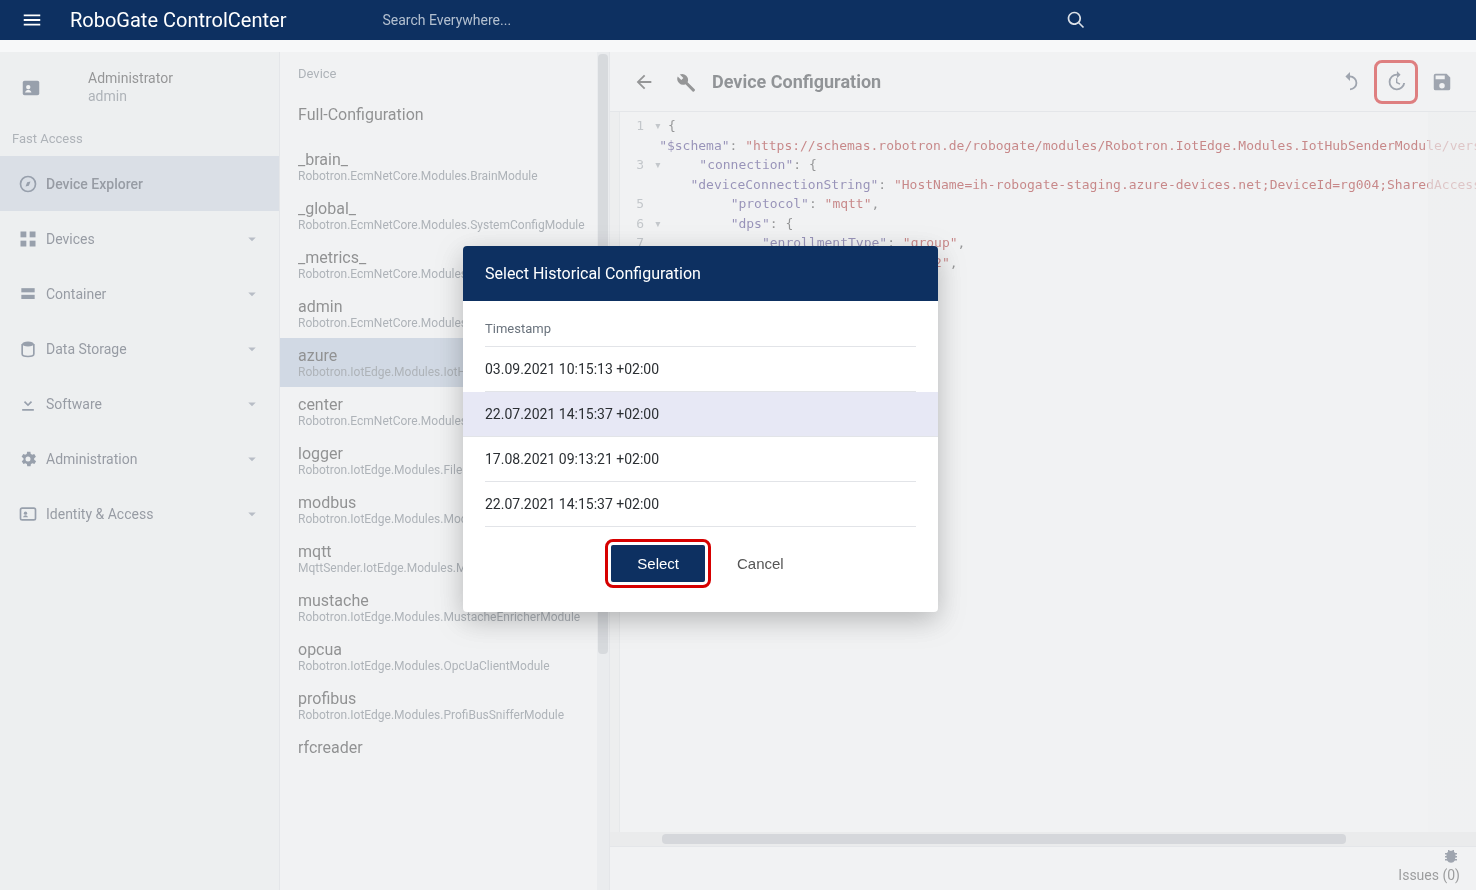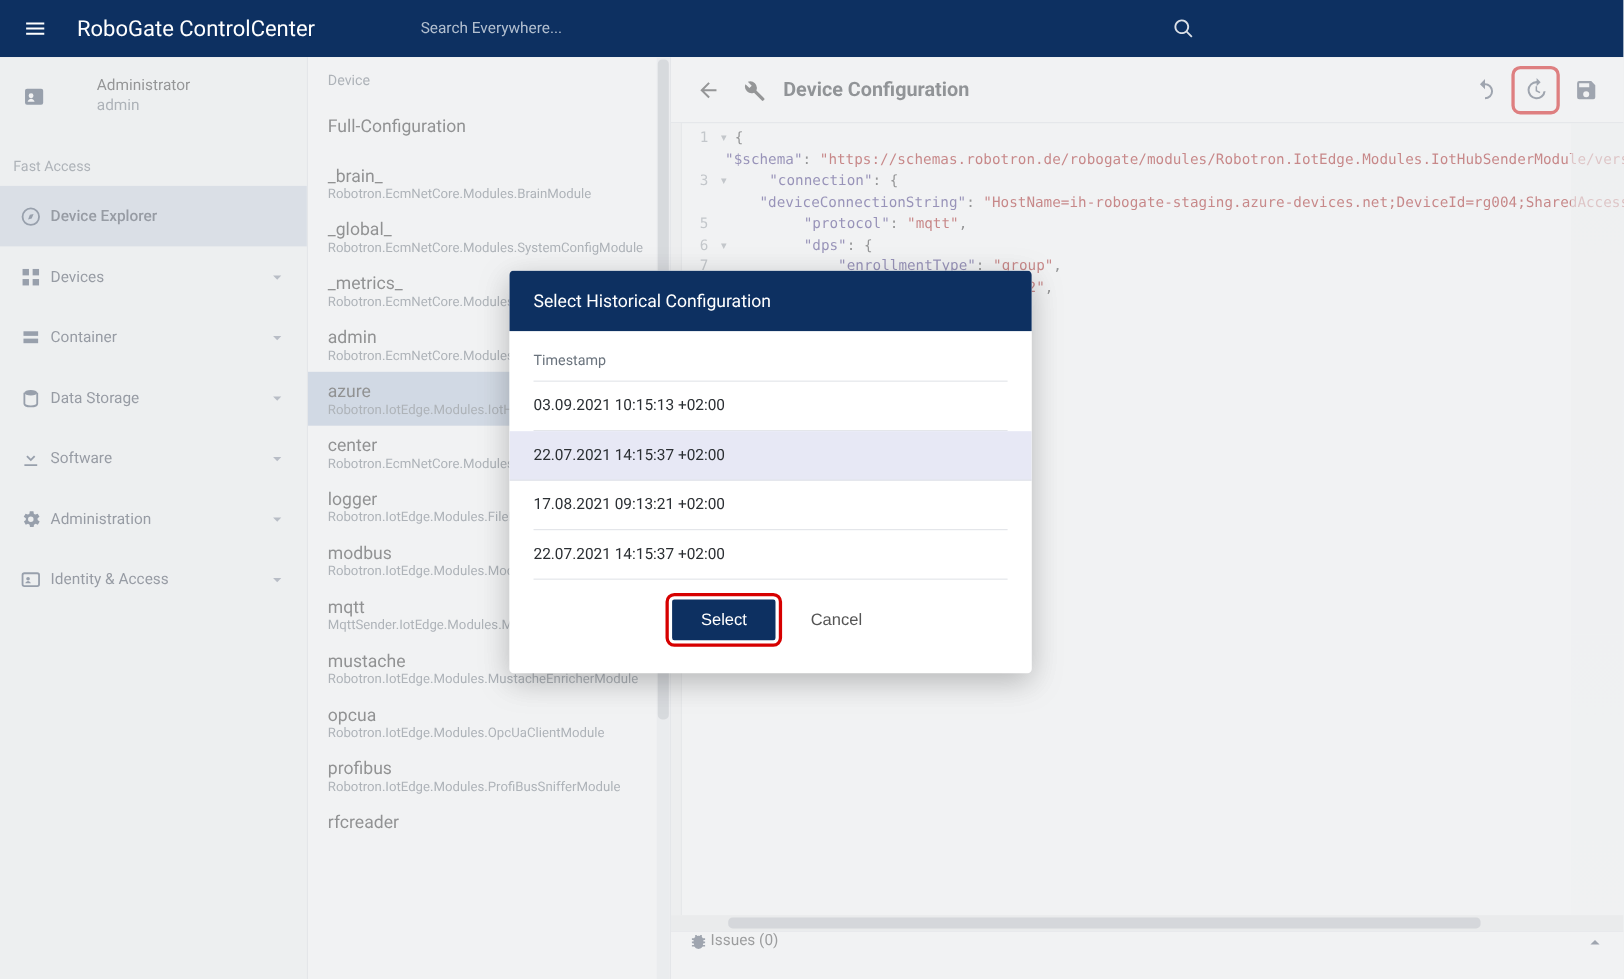--- a/index.html
+++ b/index.html
@@ -16,40 +16,40 @@
     --red:#d60000;
     --json-key:#3b2e7e;
     --json-str:#a31515;
     --json-bool:#0065a2;
   }
   *{box-sizing:border-box;}
   html,body{margin:0;height:100%;font-family:Roboto,Arial,Helvetica,sans-serif;color:var(--text);font-size:14px;background:var(--bg);}
   svg{display:block;}
 
   
-  .appbar{height:52px;background:var(--hdr);color:#fff;display:flex;align-items:center;gap:18px;padding:0 12px;}
+  .appbar{height:40px;background:var(--hdr);color:#fff;display:flex;align-items:center;gap:18px;padding:0 12px;}
   .appbar .iconbtn{width:40px;height:40px;display:flex;align-items:center;justify-content:center;cursor:pointer;border-radius:50%;}
   .appbar .title{font-size:20px;white-space:nowrap;padding-right:60px;}
   .search{flex:1;height:52px;display:flex;align-items:center;color:#cfd8e3;padding:0 18px;justify-content:space-between;}
   .search .ph{opacity:.85;}
   .search .mag{opacity:.85;margin-right:360px;}
 
   
   .shell{position:absolute;inset:52px 0 0 0;display:flex;}
   .sidebar{width:280px;background:var(--bg);border-right:1px solid var(--line);display:flex;flex-direction:column;overflow:hidden;}
   .middle{width:330px;background:var(--panel);border-right:1px solid var(--line);display:flex;flex-direction:column;overflow:hidden;position:relative;}
   .main{flex:1;display:flex;flex-direction:column;background:var(--panel);overflow:hidden;}
 
   
   .user{display:flex;align-items:center;gap:18px;padding:18px 20px;color:#444;}
   .user .names{line-height:1.25;margin-left:28px;}
   .user .names .disp{color:#333;}
   .user .names .login{color:var(--muted);}
 
-  .fast{padding:8px 12px 10px;color:var(--muted);font-size:13px;margin-top:13px;}
+  .fast{padding:8px 12px 10px;color:var(--muted);font-size:13px;}
 
   .nav-item{display:flex;align-items:center;gap:8px;padding:0 18px;height:55px;color:#384050;cursor:pointer;}
   .nav-item.active{background:var(--side-sel);font-weight:500;}
   .nav-item .label{flex:1;}
   .nav-item .chev{opacity:.8;}
 
   
   .mid-section-label{padding:14px 18px 6px;color:var(--muted);font-size:13px;}
   .mid-full{padding:18px 18px;font-size:16px;color:#2a2a2a;cursor:pointer;}
   .mod-item{padding:8px 18px;cursor:pointer;}
@@ -76,21 +76,21 @@
   .editor .fold{width:14px;color:#9aa0a6;}
   .editor .code{flex:1;}
   .json-key{color:var(--json-key);}
   .json-str{color:var(--json-str);}
   .json-pun{color:#333;}
   .minimap{position:absolute;right:0;top:0;width:48px;height:100%;background:linear-gradient(#f6f7f8,#fafbfc);opacity:.6;}
   .hscroll{height:14px;background:#efefef;position:relative;}
   .hscroll .thumb{position:absolute;top:2px;height:10px;background:#c2c4c9;border-radius:4px;left:52px;right:130px;}
 
   
-  .issues{height:44px;border-top:1px solid var(--line);display:flex;align-items:flex-start;gap:2px;padding:0 16px;color:#444;}
+  .issues{height:44px;border-top:1px solid var(--line);display:flex;align-items:flex-end;gap:2px;padding:0 16px;color:#444;flex-direction:column;}
   .issues .spacer{flex:1;}
 
   
   .dim{position:fixed;inset:52px 0 0 0;background:rgba(230,232,234,.55);}
 
   
   .dialog{position:fixed;left:463px;top:246px;width:475px;background:#fff;border-radius:4px;box-shadow:0 8px 28px rgba(0,0,0,.25);overflow:hidden;display:flex;flex-direction:column;}
   .dialog .head{background:var(--accent);color:#fff;padding:18px 22px;font-size:16px;}
   .dialog .body{padding:14px 22px 8px;}
   .dialog .colhdr{color:var(--muted);font-size:13px;padding:6px 0 10px;border-bottom:1px solid var(--line);}

